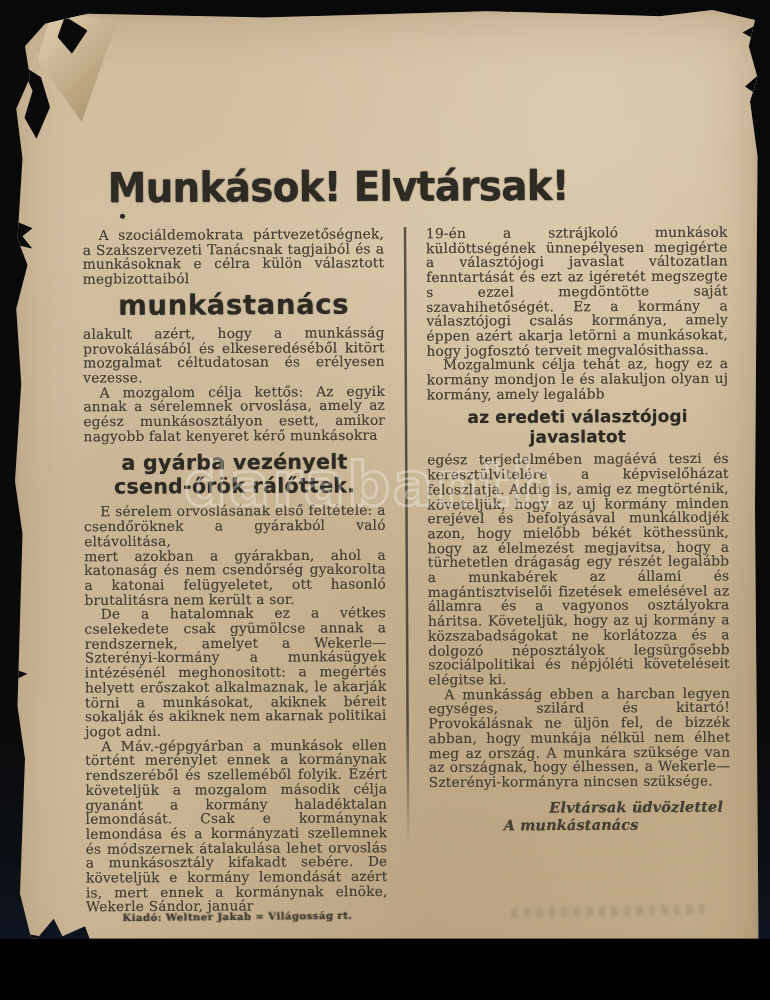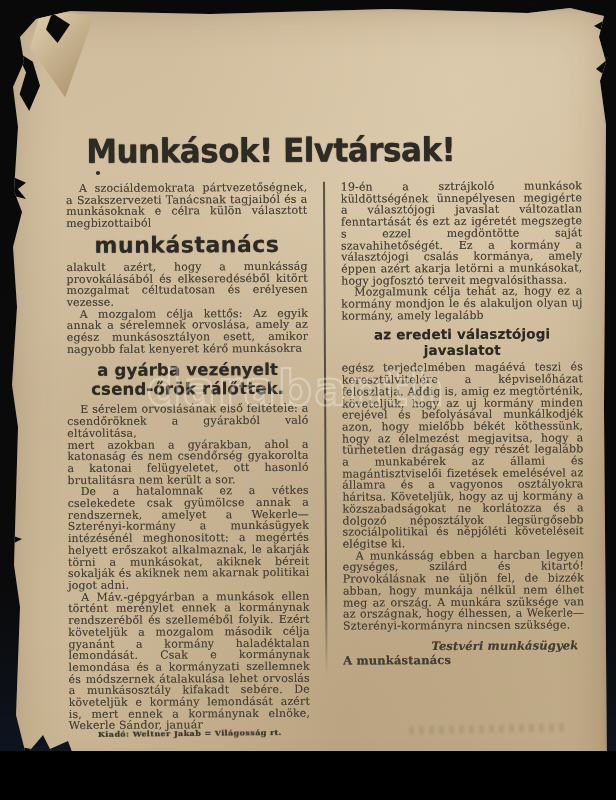--- a/index.html
+++ b/index.html
@@ -69,21 +69,21 @@
     font-family:"DejaVu Sans", sans-serif;font-weight:800;font-size:16.5px;line-height:19px;
     text-align:center;color:#2d2a24;margin:6px 2px 5px;letter-spacing:0.2px;
     text-shadow:0 0 0.8px rgba(45,42,36,.7);
   }
   .head-sm{
     font-family:"DejaVu Sans", sans-serif;font-weight:700;font-size:13.5px;line-height:16px;
     text-align:center;color:#2d2a24;margin:5px 0 4px;
     text-shadow:0 0 0.6px rgba(45,42,36,.6);
   }
   .sign-italic{font-style:italic;font-weight:bold;text-align:right;margin-top:9px;padding-right:6px;font-size:11.5px;text-shadow:0 0 0.6px rgba(50,45,36,.6);}
-  .sign-bold{font-weight:bold;text-align:left;padding-right:14px;font-size:11.5px;margin-top:3px;text-shadow:0 0 0.6px rgba(50,45,36,.6);}
+  .sign-bold{font-weight:bold;text-align:center;padding-right:14px;font-size:11.5px;margin-top:3px;text-shadow:0 0 0.6px rgba(50,45,36,.6);font-style:italic;}
 
   .imprint{
     position:absolute;left:88px;top:721px;
     font-size:8px;font-weight:bold;color:#3c372e;letter-spacing:0.4px;
     filter:blur(0.45px);transform:rotate(-0.6deg);
     text-shadow:0 0 0.7px rgba(55,50,40,.8);
   }
   .bleed{
     position:absolute;left:394px;top:718px;width:160px;height:8px;
     background:repeating-linear-gradient(90deg, rgba(96,88,68,.28) 0 5px, transparent 5px 10px);
@@ -134,21 +134,21 @@
           <div class="para indent">De a hatalomnak ez a vétkes cselekedete csak gyümölcse annak a rendszernek, amelyet a Wekerle—Szterényi-kormány a munkásügyek intézésénél meghonositott: a megértés helyett erőszakot alkalmaznak, le akarják törni a munkásokat, akiknek béreit sokalják és akiknek nem akarnak politikai jogot adni.</div>
           <div class="para indent">A Máv.-gépgyárban a munkások ellen történt merénylet ennek a kormánynak rendszeréből és szelleméből folyik. Ezért követeljük a mozgalom második célja gyanánt a kormány haladéktalan lemondását. Csak e kormánynak lemondása és a kormányzati szellemnek és módszernek átalakulása lehet orvoslás a munkásosztály kifakadt sebére. De követeljük e kormány lemondását azért is, mert ennek a kormánynak elnöke, Wekerle Sándor, január</div>
         </div>
       <div class="divider"></div>
       <div class="col">
           <div class="para">19-én a sztrájkoló munkások küldöttségének ünnepélyesen megigérte a választójogi javaslat változatlan fenntartását és ezt az igéretét megszegte s ezzel megdöntötte saját szavahihetőségét. Ez a kormány a választójogi csalás kormánya, amely éppen azért akarja letörni a munkásokat, hogy jogfosztó terveit megvalósithassa.</div>
           <div class="para indent">Mozgalmunk célja tehát az, hogy ez a kormány mondjon le és alakuljon olyan uj kormány, amely legalább</div>
           <div class="head-sm">az eredeti választójogi javaslatot</div>
           <div class="para">egész terjedelmében magáévá teszi és keresztülvitelére a képviselőházat feloszlatja. Addig is, amig ez megtörténik, követeljük, hogy az uj kormány minden erejével és befolyásával munkálkodjék azon, hogy mielőbb békét köthessünk, hogy az élelmezést megjavitsa, hogy a türhetetlen drágaság egy részét legalább a munkabérek az állami és magántisztviselői fizetések emelésével az államra és a vagyonos osztályokra háritsa. Követeljük, hogy az uj kormány a közszabadságokat ne korlátozza és a dolgozó néposztályok legsürgősebb szociálpolitikai és népjóléti követeléseit elégitse ki.</div>
           <div class="para indent">A munkásság ebben a harcban legyen egységes, szilárd és kitartó! Provokálásnak ne üljön fel, de bizzék abban, hogy munkája nélkül nem élhet meg az ország. A munkára szüksége van az országnak, hogy élhessen, a Wekerle—Szterényi-kormányra nincsen szüksége.</div>
-          <div class="sign-italic">Testvéri munkásügyek</div>
+          <div class="sign-italic">Elvtársak üdvözlettel</div>
           <div class="sign-bold">A munkástanács</div>
         </div>
     </div>
 
     <div class="imprint">Kiadó: Weltner Jakab = Világosság rt.</div>
   </div>
 
   <div class="speck speck-top"></div>
   <div class="watermark">darabanth</div>
 </div>

